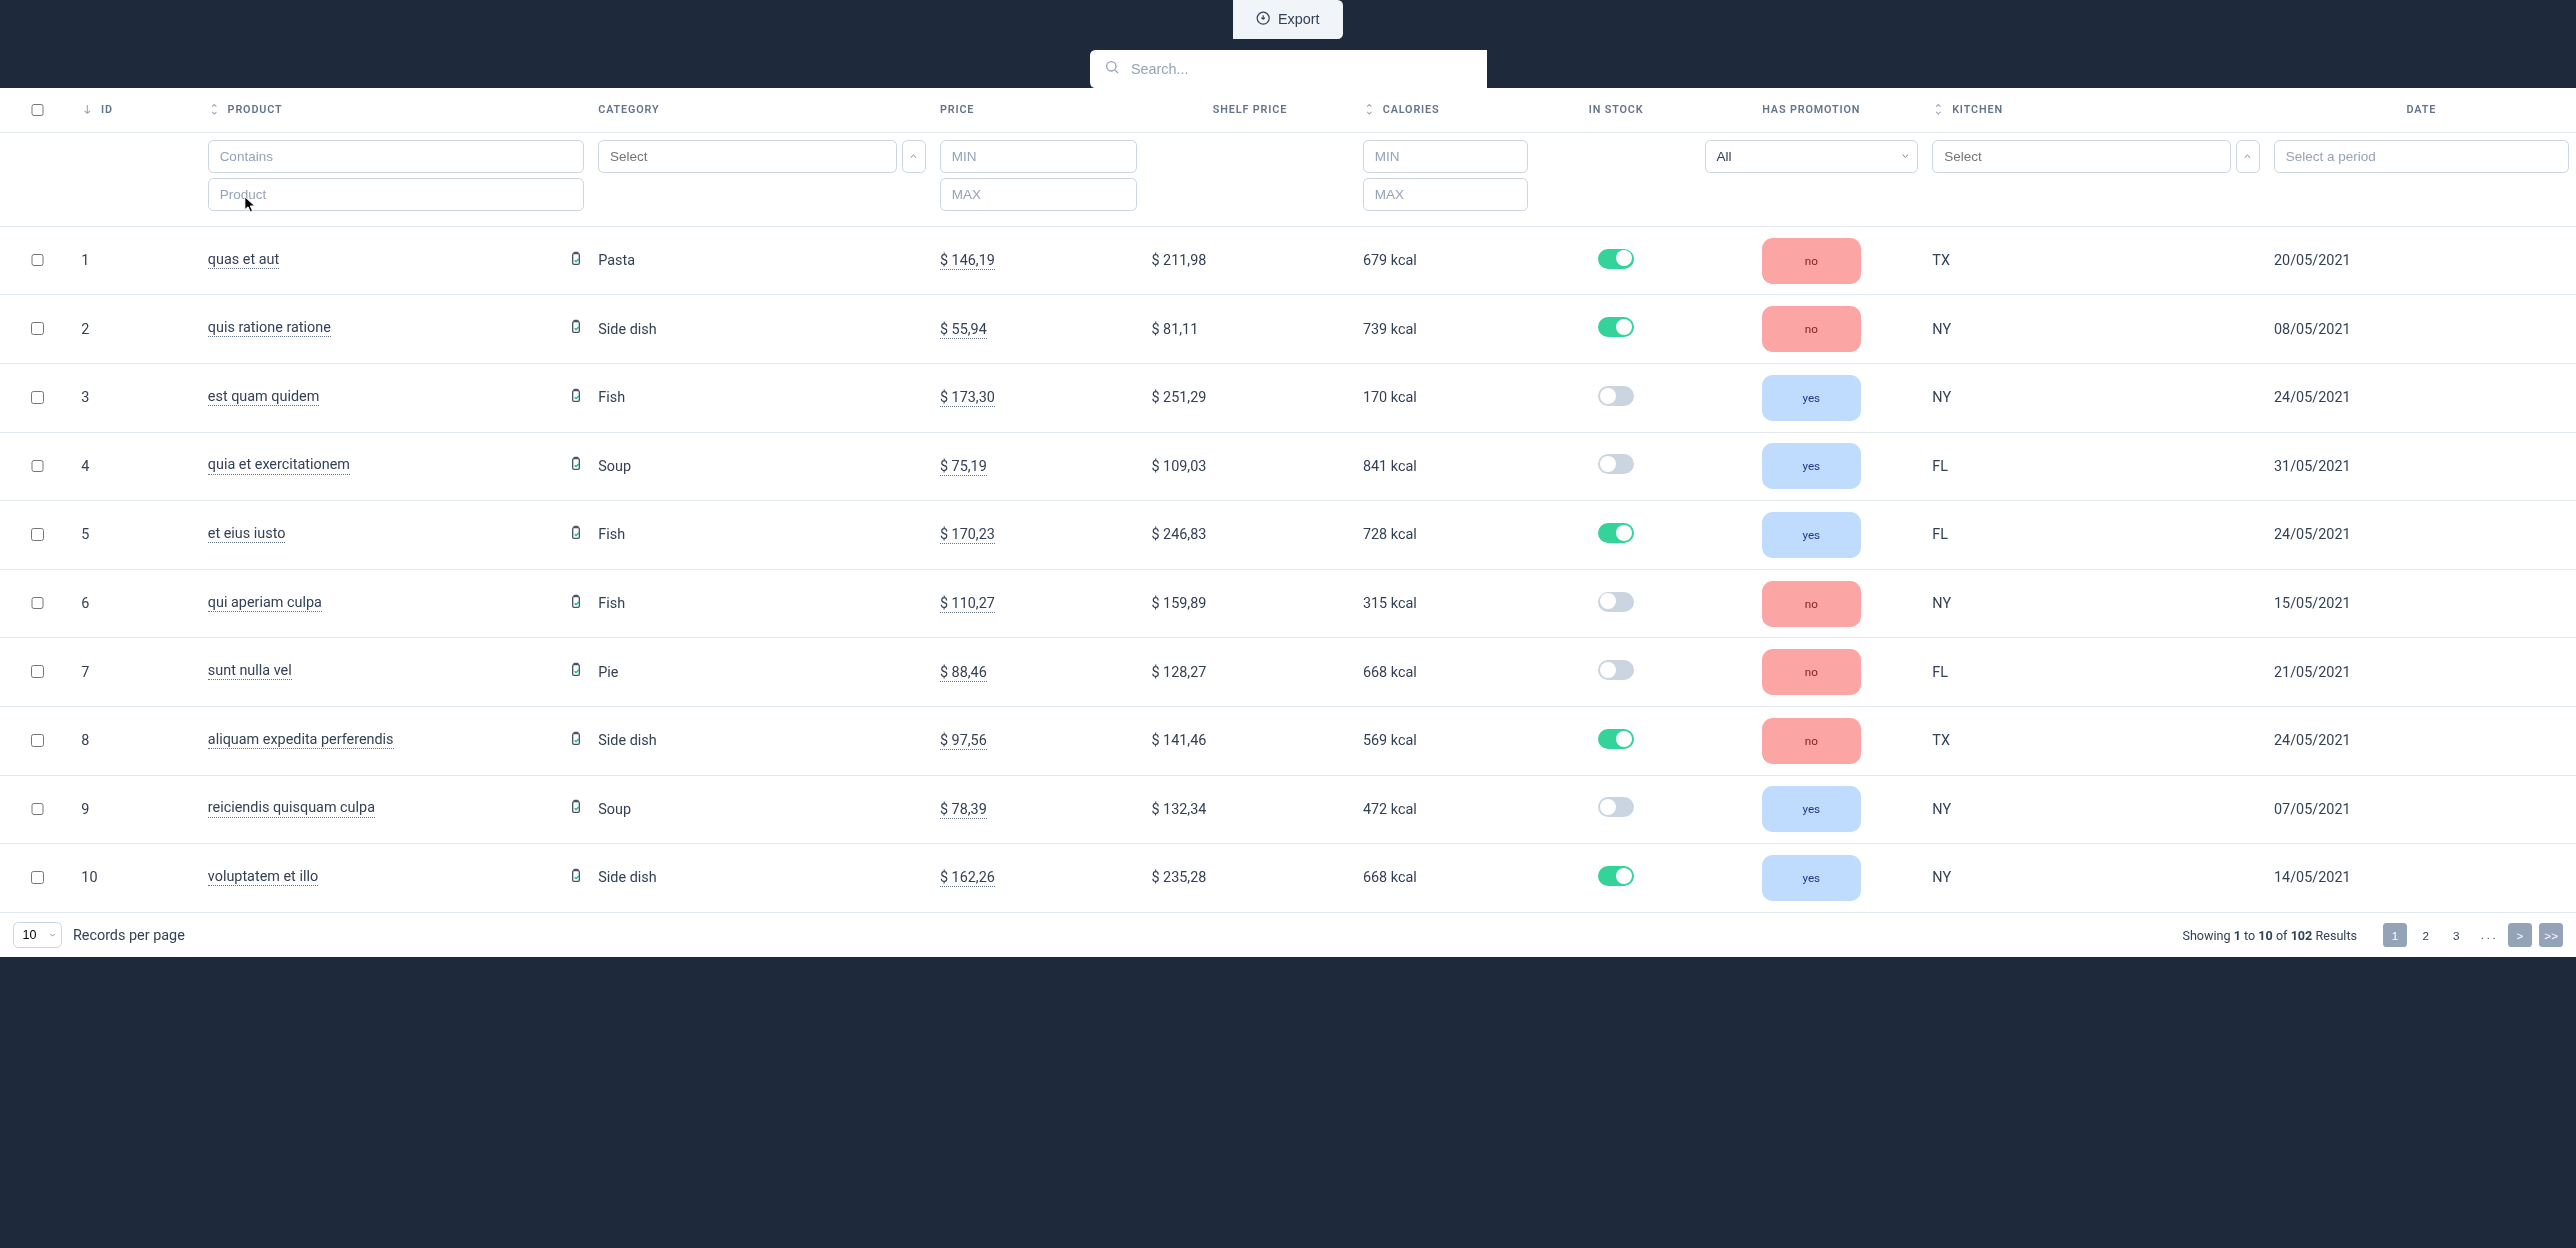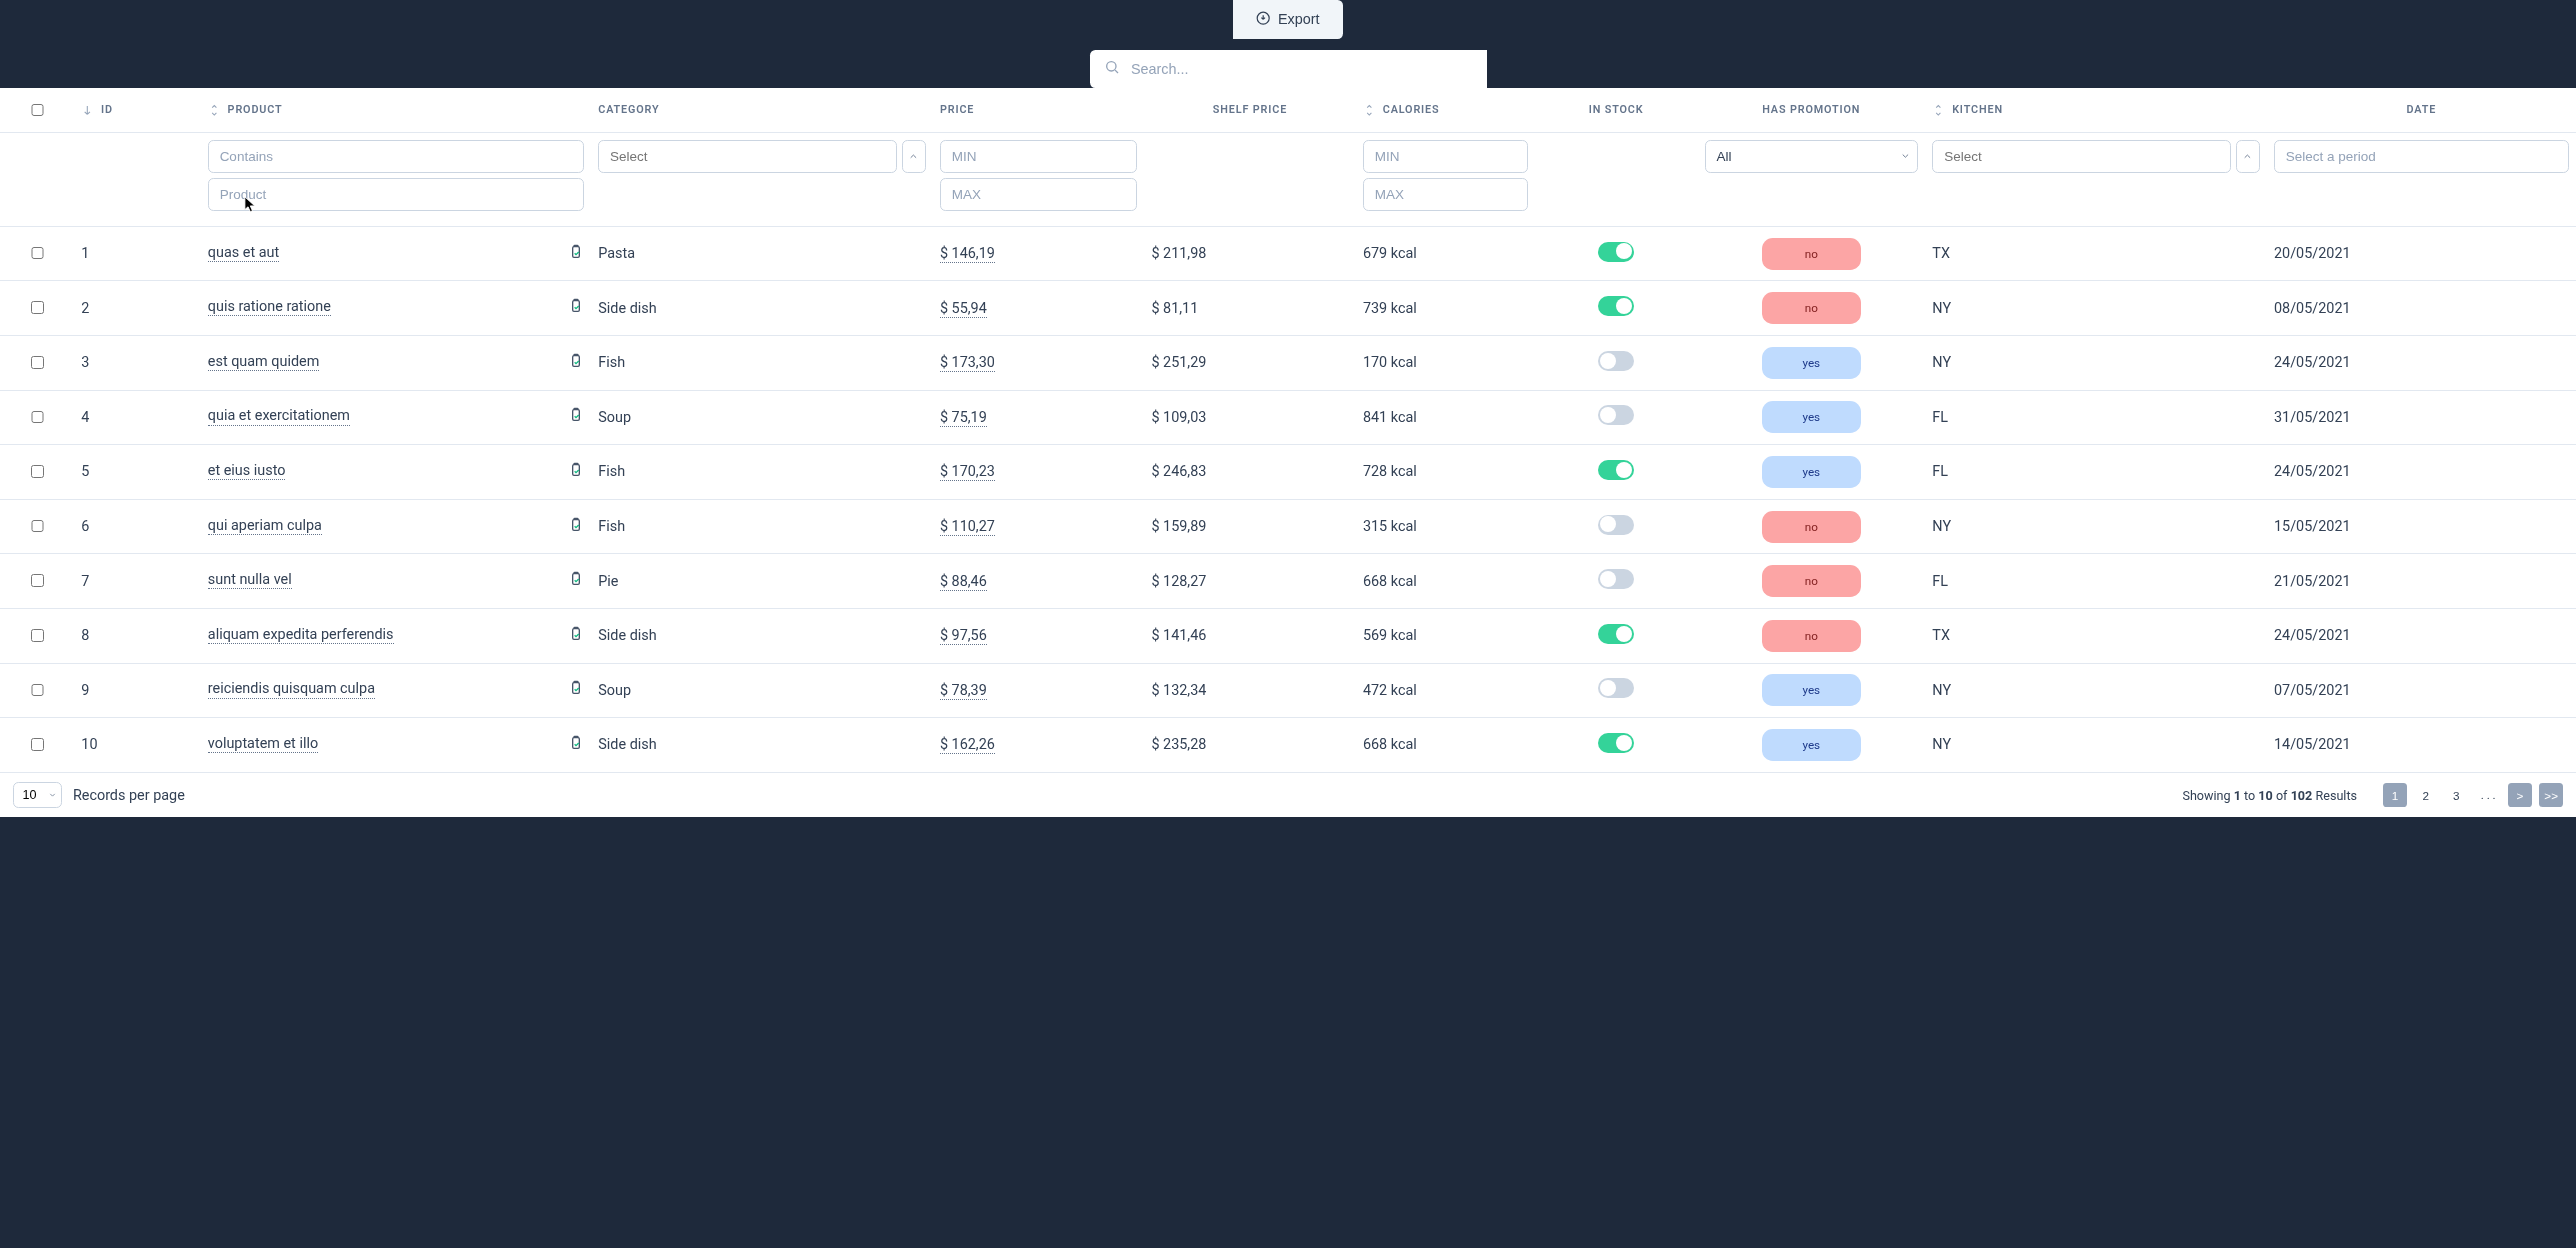--- a/index.html
+++ b/index.html
@@ -83,21 +83,21 @@
   thead th{
     font-size:10.8px;
     letter-spacing:.08em;
     font-weight:600;
     color:var(--text-muted);
     text-align:left;
     padding:12.6px 7.2px;
     border-bottom:0.9px solid var(--border);
     white-space:nowrap;
   }
-  .th-inner{display:flex;align-items:center;gap:7.2px;}
+  .th-inner{display:flex;align-items:flex-start;gap:7.2px;}
   .sort-arrow{width:12.6px;height:12.6px;color:var(--text-light);flex:none;}
   
   
   tr.filter td{
     padding:7.2px 7.2px 14.4px 7.2px;
     border-bottom:0.9px solid var(--border);
     vertical-align:top;
   }
   .inp,.sel{
     width:100%;
@@ -158,21 +158,21 @@
   .tog::after{
     content:"";position:absolute;width:16px;height:16px;border-radius:50%;
     background:#fff;top:1.8px;transition:.15s;
   }
   .tog.on{background:var(--toggle-on);} .tog.on::after{left:18px;}
   .tog.off{background:var(--toggle-off);} .tog.off::after{left:1.8px;}
   
   
   .badge{
     display:inline-block;min-width:99px;text-align:center;
-    padding:9px 0;border-radius:10.8px;font-size:11.7px;
+    padding:16px 0;border-radius:10.8px;font-size:11.7px;
   }
   .badge.no{background:var(--badge-red-bg);color:var(--badge-red-text);}
   .badge.yes{background:var(--badge-blue-bg);color:var(--badge-blue-text);}
   
   
   .footer{
     display:flex;align-items:center;justify-content:space-between;
     padding:9px 12.6px;background:#fff;
   }
   .per-page{display:flex;align-items:center;gap:10.8px;}

